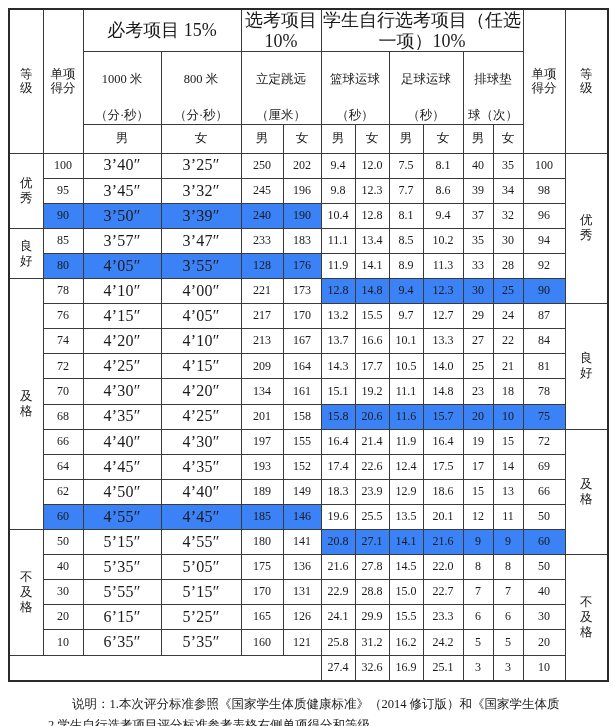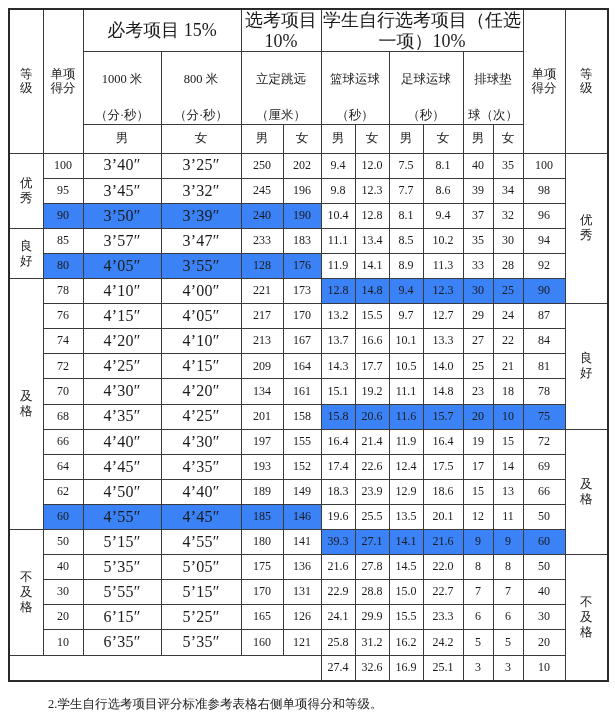--- a/index.html
+++ b/index.html
@@ -437,21 +437,21 @@
           <td class="grade-cell" rowspan="5">
             <span class="ch">不</span>
             <span class="ch">及</span>
             <span class="ch">格</span>
           </td>
           <td class="datacell score-cell">50</td>
           <td class="datacell run-cell">5’15″</td>
           <td class="datacell run-cell">4’55″</td>
           <td class="datacell">180</td>
           <td class="datacell">141</td>
-          <td class="datacell shaded">39.3</td>
+          <td class="datacell shaded">20.8</td>
           <td class="datacell shaded">27.1</td>
           <td class="datacell shaded">14.1</td>
           <td class="datacell shaded">21.6</td>
           <td class="datacell shaded">9</td>
           <td class="datacell shaded">9</td>
           <td class="datacell score-cell shaded">60</td>
         </tr>
         <tr>
           <td class="datacell score-cell">40</td>
           <td class="datacell run-cell">5’35″</td>
@@ -520,16 +520,17 @@
           <td class="datacell">16.9</td>
           <td class="datacell">25.1</td>
           <td class="datacell">3</td>
           <td class="datacell">3</td>
           <td class="datacell score-cell">10</td>
         </tr>
       </tbody>
   </table>
 
   <div class="notes">
+    <p class="note-1">说明：1.本次评分标准参照《国家学生体质健康标准》（2014 修订版）和《国家学生体质</p>
     <p class="note-2">2.学生自行选考项目评分标准参考表格右侧单项得分和等级。</p>
   </div>
 
 </div>
 
 </body></html>

